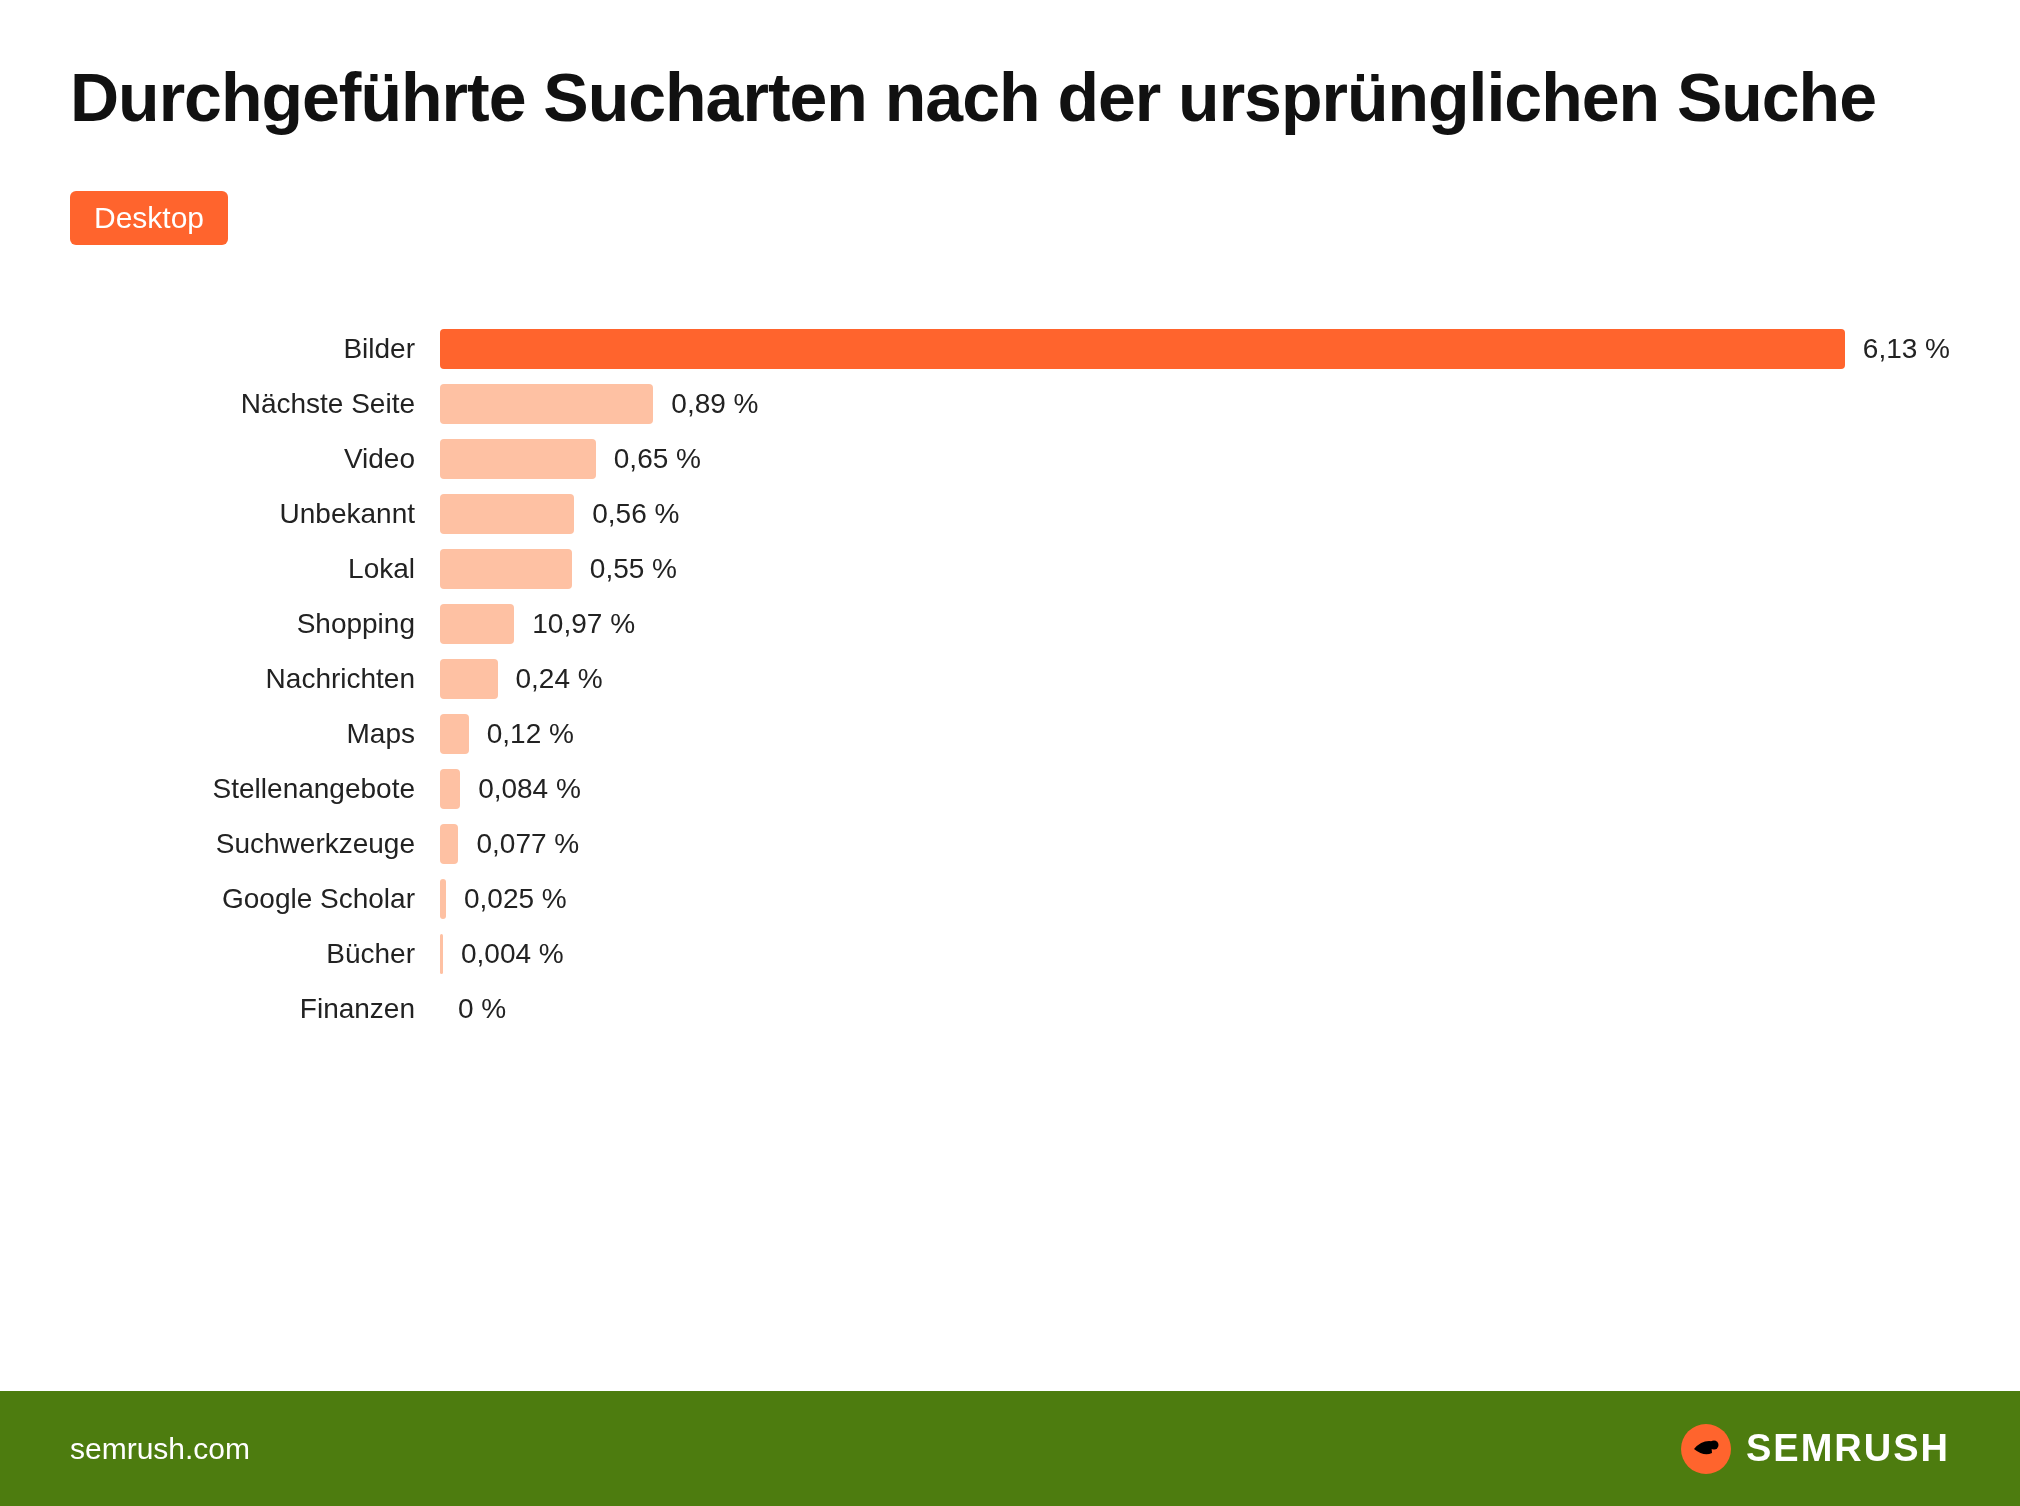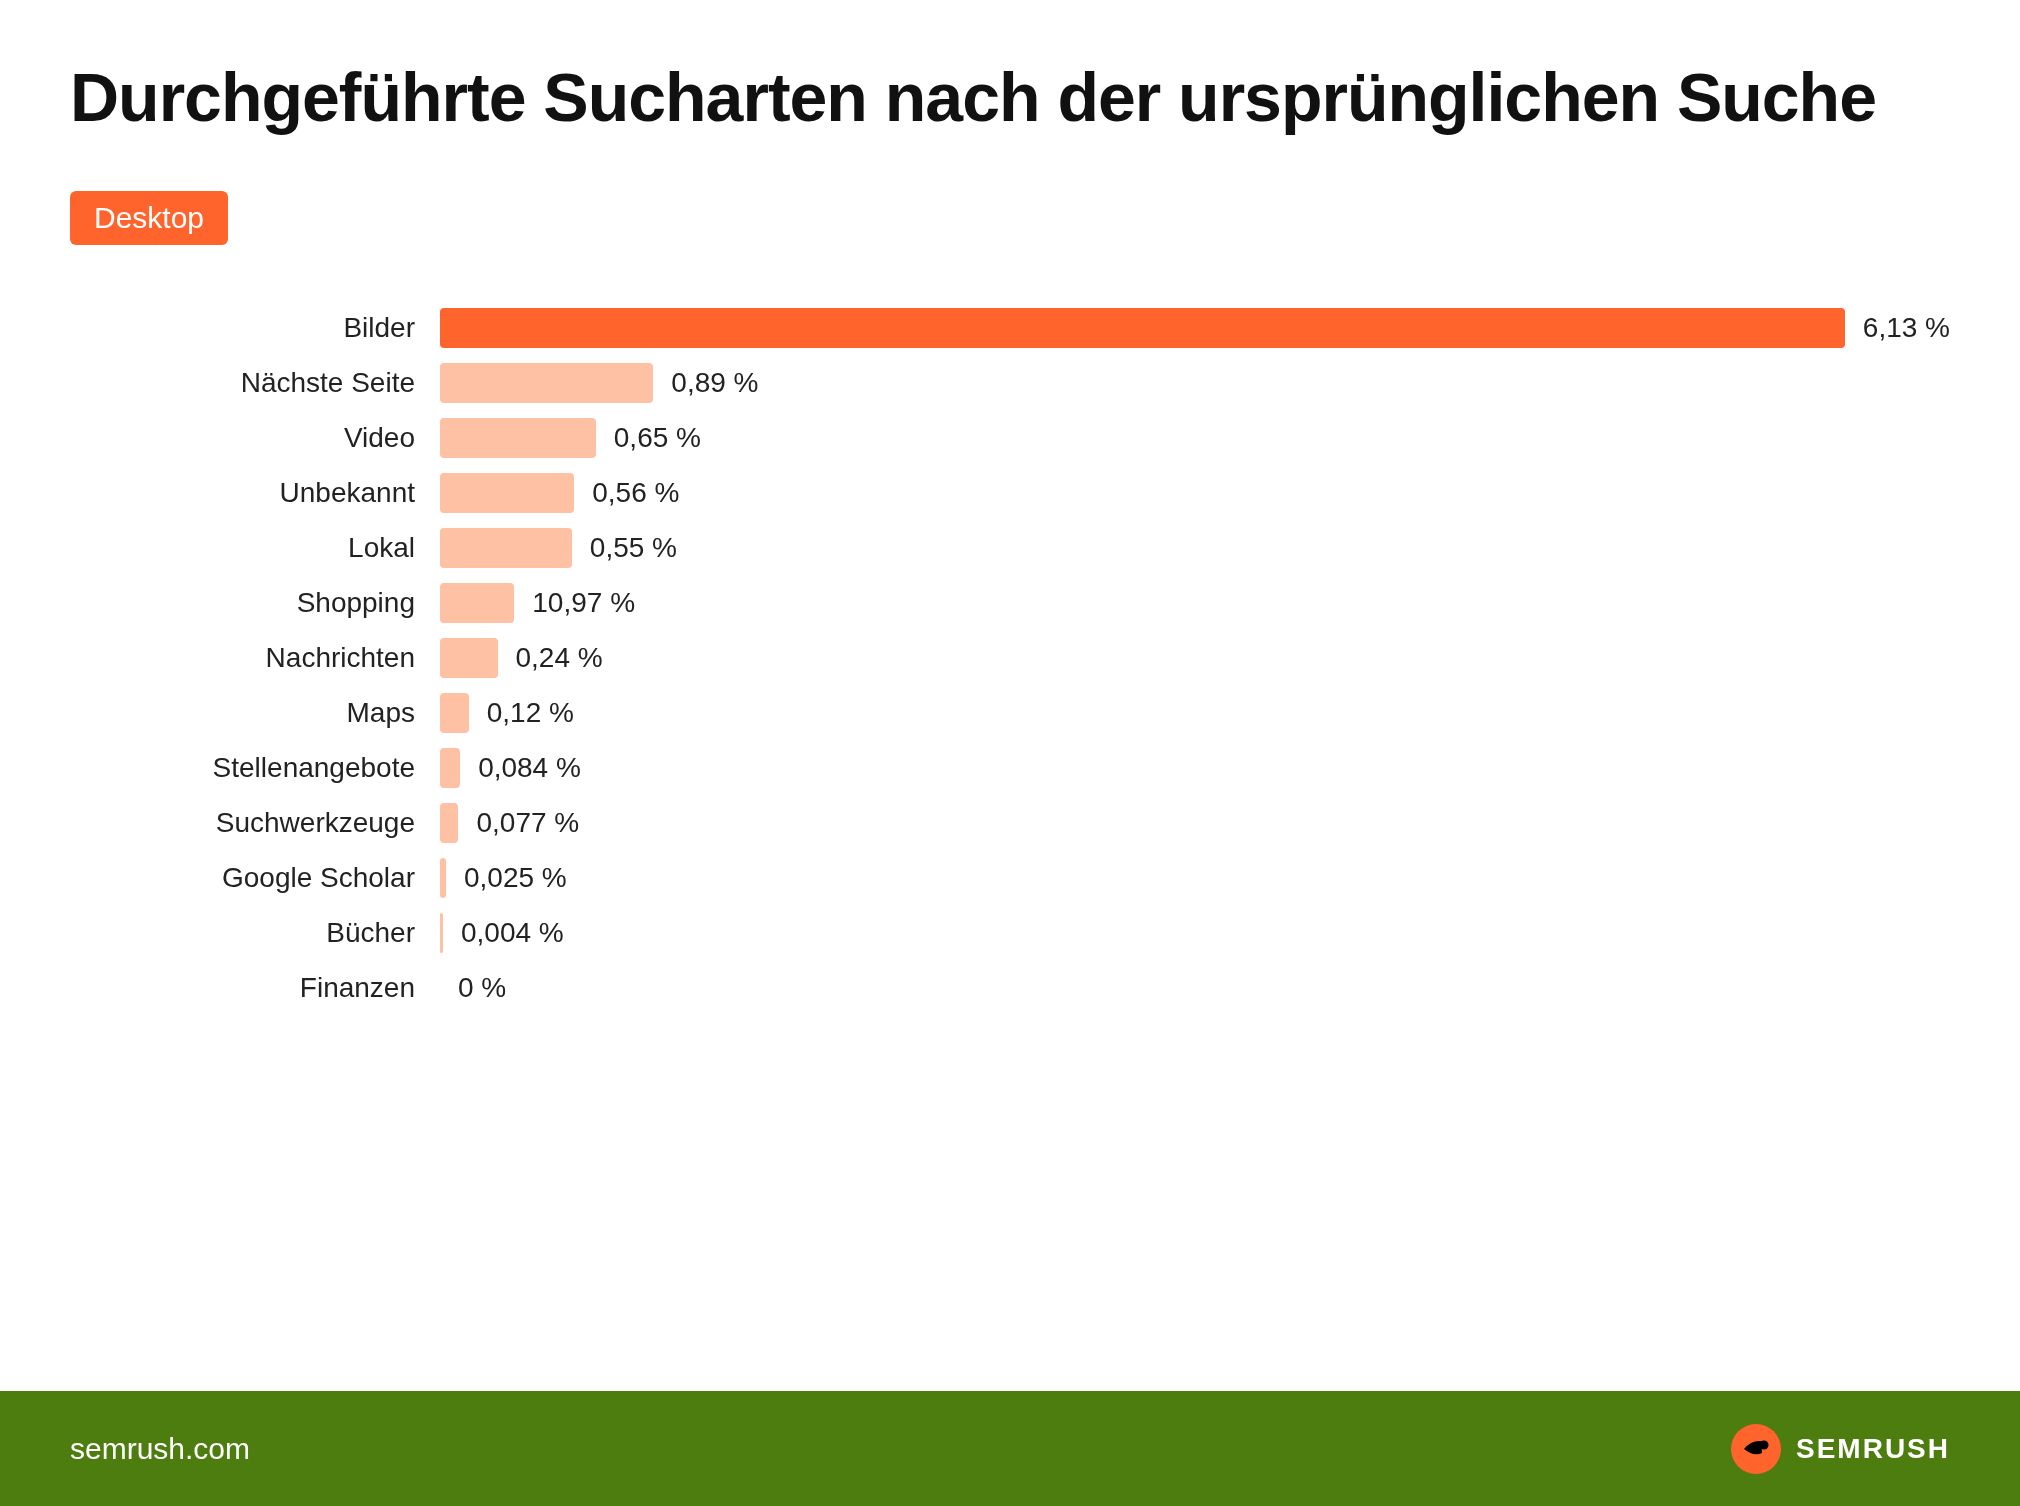--- a/index.html
+++ b/index.html
@@ -24,21 +24,21 @@
       margin-bottom: 55px;
     }
     .tag {
       display: inline-block;
       background: #ff642d;
       color: #fff;
       font-size: 30px;
       font-weight: 400;
       padding: 10px 24px;
       border-radius: 6px;
-      margin-bottom: 55px;
+      margin-bottom: 76px;
     }
     .chart {
       width: 100%;
     }
     .row {
       display: flex;
       align-items: center;
       height: 55px;
       justify-content: center;
     }
@@ -81,21 +81,21 @@
     .footer-url {
       font-size: 30px;
       font-weight: 400;
     }
     .brand {
       display: flex;
       align-items: center;
       gap: 14px;
     }
     .brand-name {
-      font-size: 28px;
+      font-size: 38px;
       font-weight: 700;
       letter-spacing: 2px;
     }
     .brand-icon {
       width: 52px;
       height: 52px;
       position: relative;
     }
   </style>
 </head>

